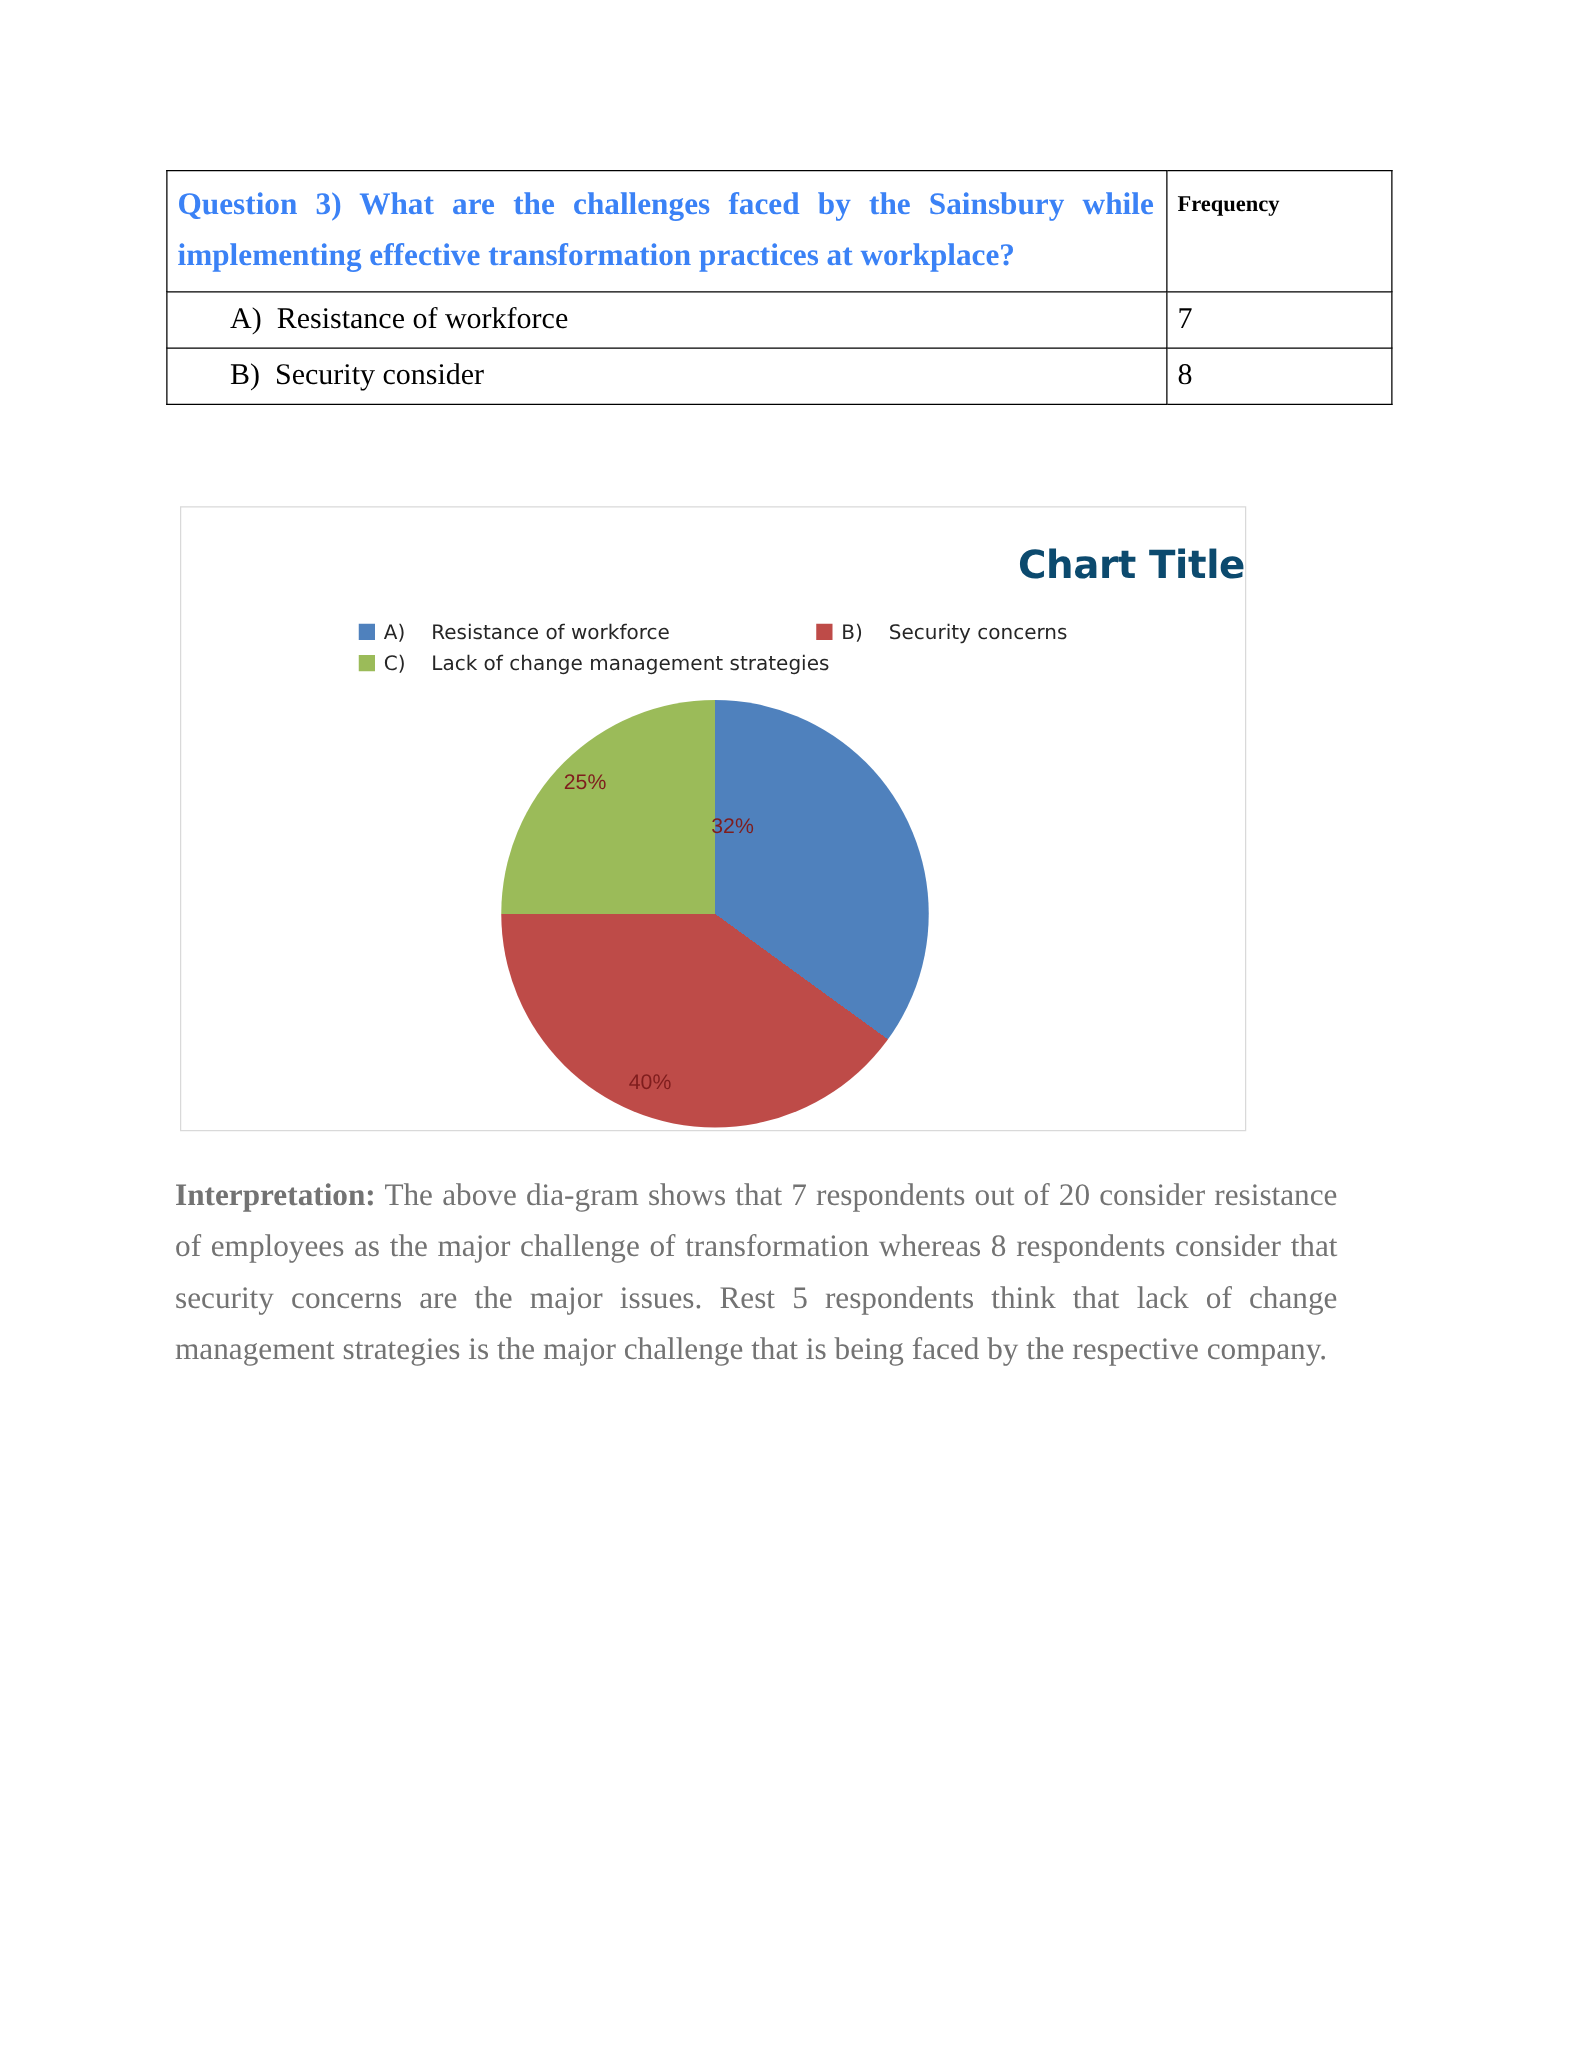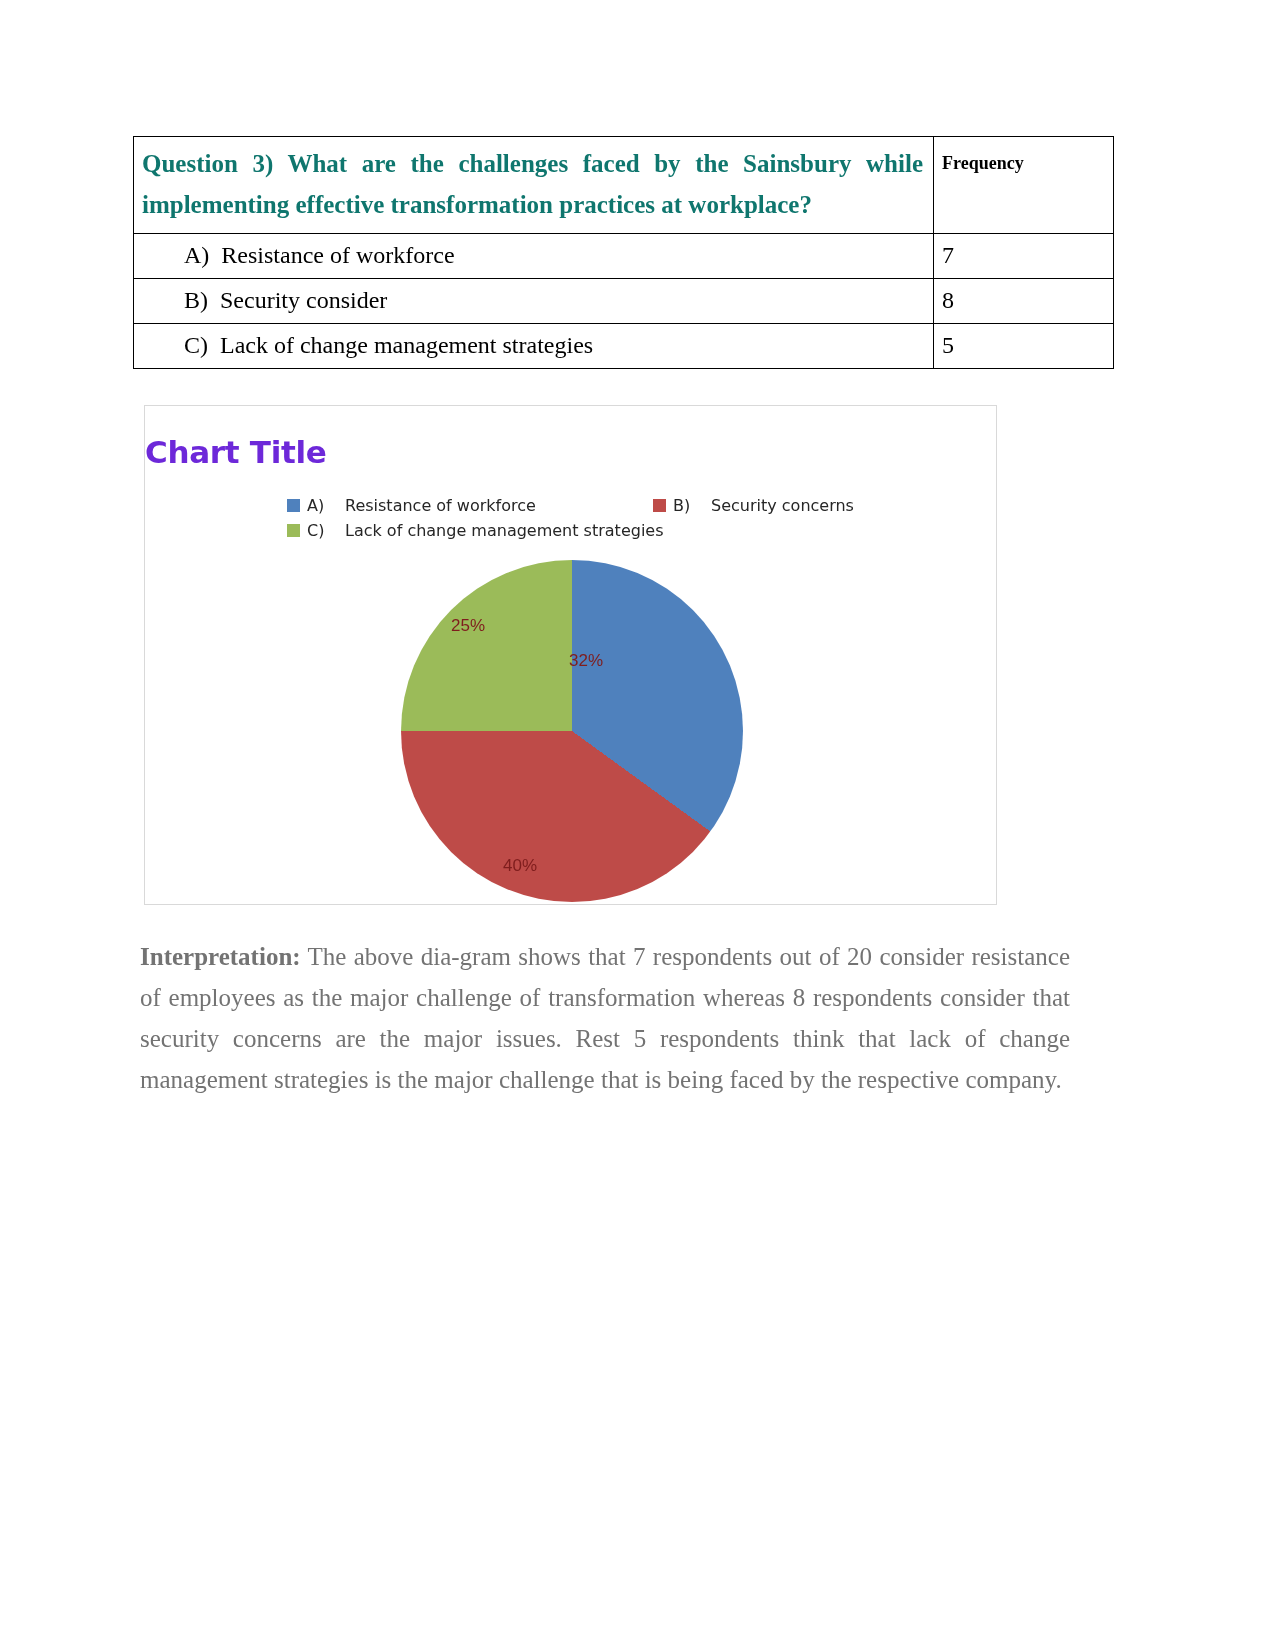--- a/index.html
+++ b/index.html
@@ -32,21 +32,21 @@
   }
   .qtable .col-label { width: 783px; }
   .qtable .col-freq  { width: 163px; }
 
   .q-head-text {
     font-weight: bold;
     font-size: 25px;
     line-height: 41px;
     text-align: justify;
     text-align-last: justify;
-    color: #0f766e;
+    color: #3b82f6;
     padding-right: 2px;
   }
   .q-head-text .lastline {
     text-align-last: left;
   }
   .q-freq-head {
     font-weight: bold;
     font-size: 18px;
     line-height: 41px;
   }
@@ -71,24 +71,24 @@
     border: 1px solid #d9d9d9;
     background: #ffffff;
     box-sizing: border-box;
     font-family: "DejaVu Sans", "Liberation Sans", sans-serif;
   }
   .chart-title {
     position: absolute;
     left: 0;
     right: 0;
     top: 28px;
-    text-align: left;
+    text-align: right;
     font-size: 31px;
     font-weight: bold;
-    color: #6d28d9;
+    color: #0c4a6e;
     letter-spacing: -0.3px;
   }
 
   
   .legend {
     position: absolute;
     left: 142px;
     top: 90px;
     width: 600px;
   }
@@ -173,24 +173,20 @@
         </td>
       </tr>
 
       <tr>
         <td class="opt-cell">A)  Resistance of workforce</td>
         <td class="freq-cell">7</td>
       </tr>
       <tr>
         <td class="opt-cell">B)  Security consider</td>
         <td class="freq-cell">8</td>
-      </tr>
-      <tr>
-        <td class="opt-cell">C)  Lack of change management strategies</td>
-        <td class="freq-cell">5</td>
       </tr>
     </tbody>
   </table>
 
   <div class="chart-box">
 
     <div class="chart-title">Chart Title</div>
 
     <div class="legend">
       <div class="legend-row">

